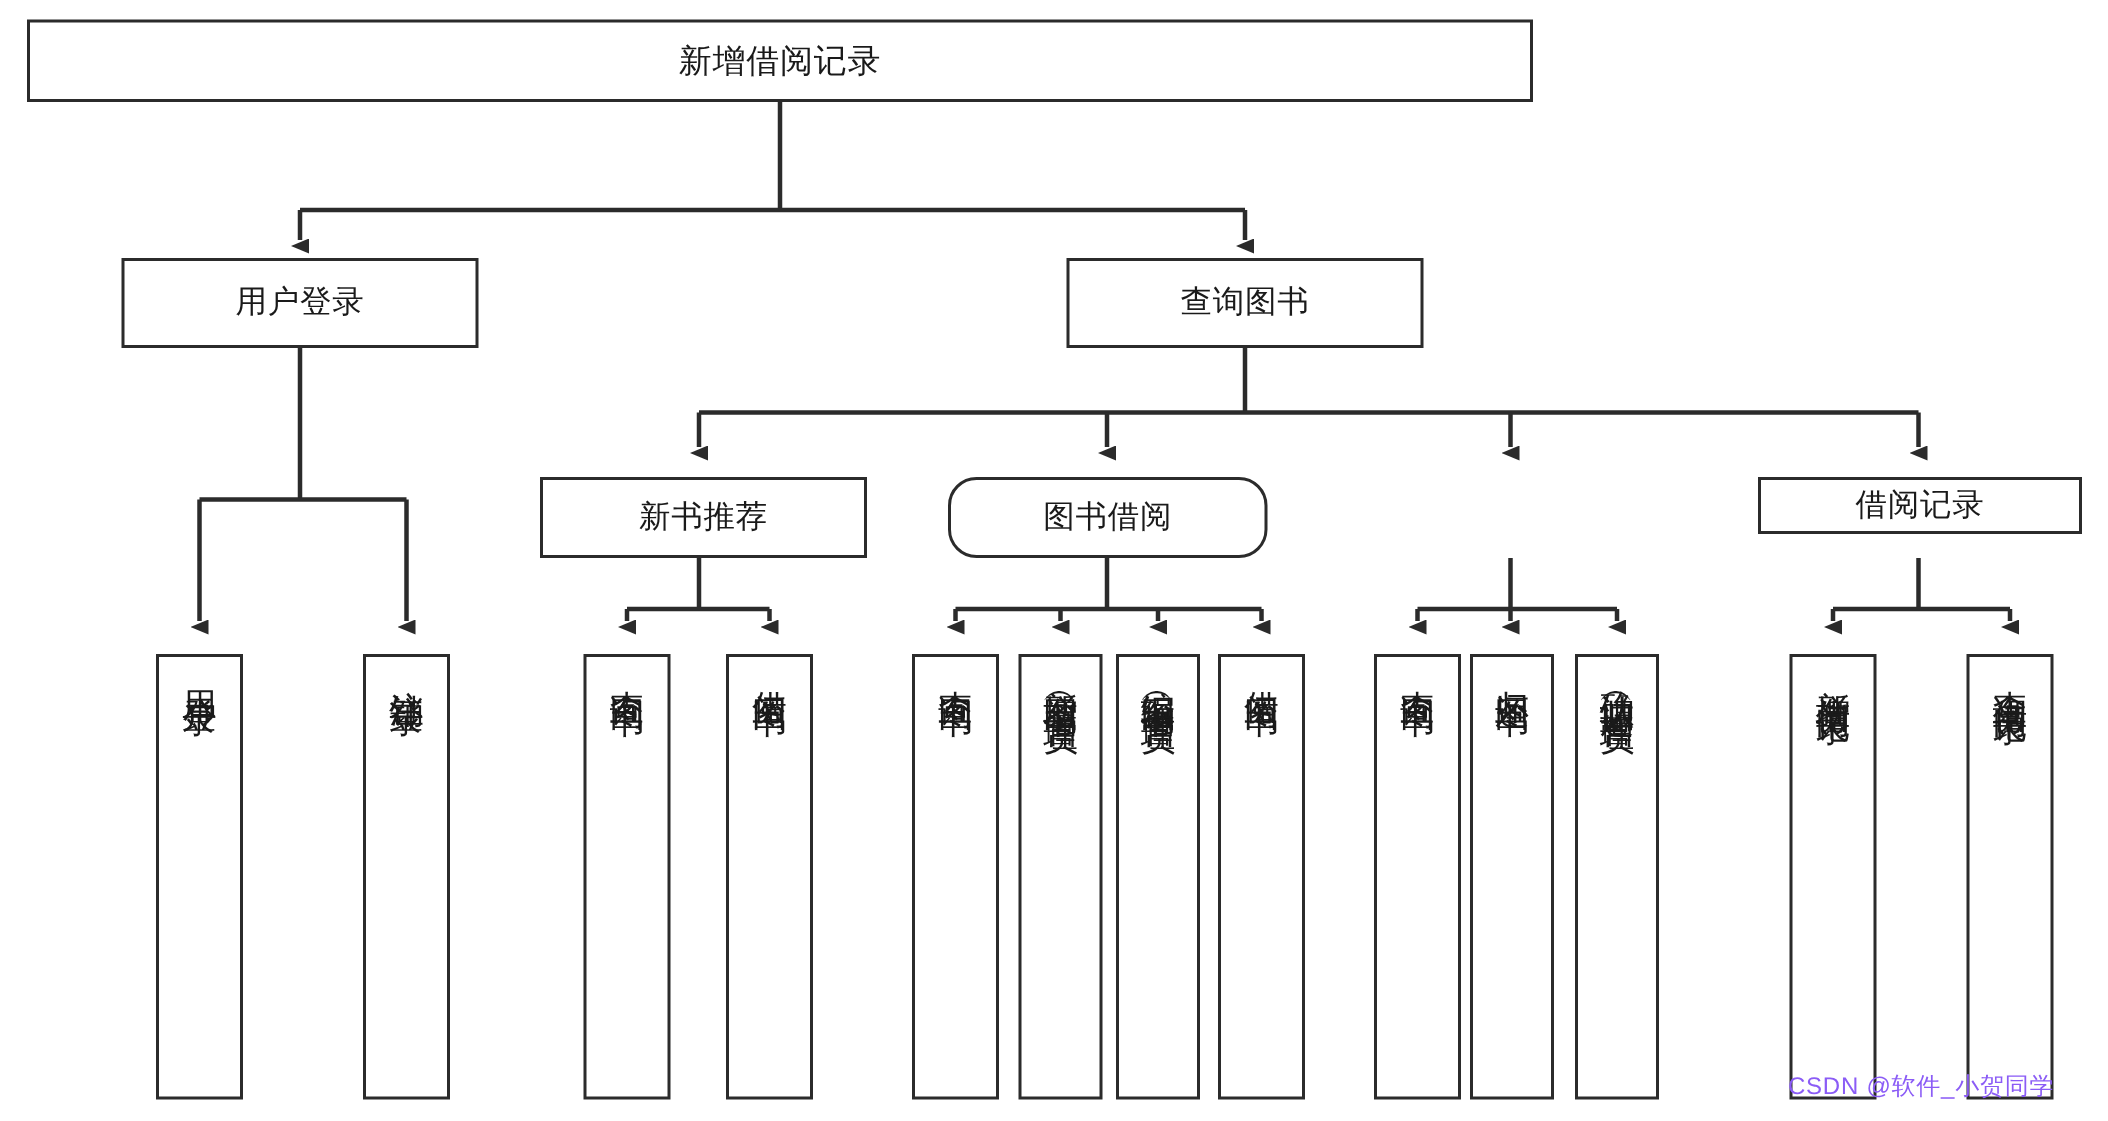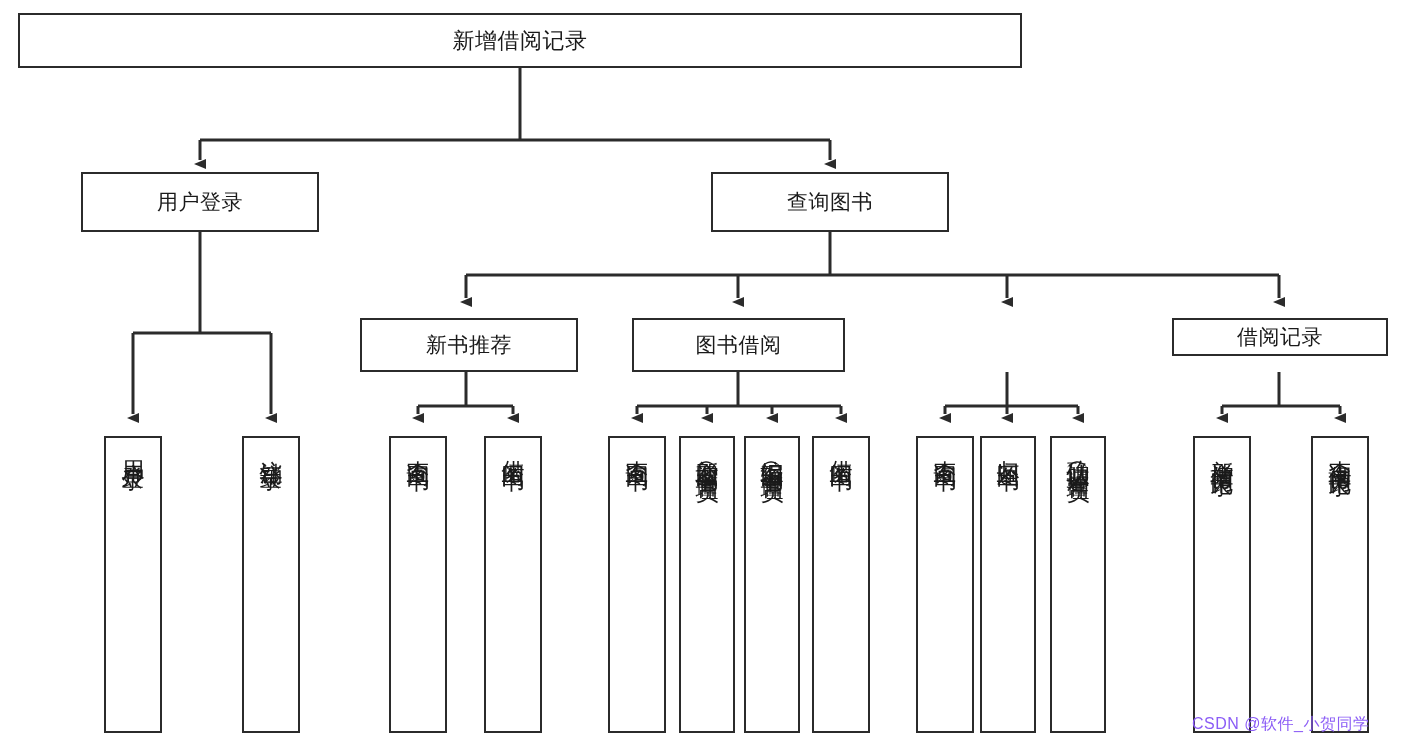--- a/index.html
+++ b/index.html
@@ -130,21 +130,21 @@
   <div class="node horiz" style="left:81px; top:172px; width:238px; height:60px;">
     <span class="label">用户登录</span>
   </div>
   <div class="node horiz" style="left:711px; top:172px; width:238px; height:60px;">
     <span class="label">查询图书</span>
   </div>
 
   <div class="node horiz" style="left:360px; top:318px; width:218px; height:54px;text-align:right;">
     <span class="label">新书推荐</span>
   </div>
-  <div class="node horiz" style="left:632px; top:318px; width:213px; height:54px;">
+  <div class="node horiz" style="left:632px; top:318px; width:213px; height:54px;border-radius:19px;">
     <span class="label">图书借阅</span>
   </div>
   <div class="node horiz" style="left:1172px; top:318px; width:216px; height:38px;">
     <span class="label">借阅记录</span>
   </div>
 
   <div class="node vert" style="left:104px; top:436px; width:58px; height:297px;">
     <span class="label">用户登录</span>
   </div>
   <div class="node vert" style="left:242px; top:436px; width:58px; height:297px;">

